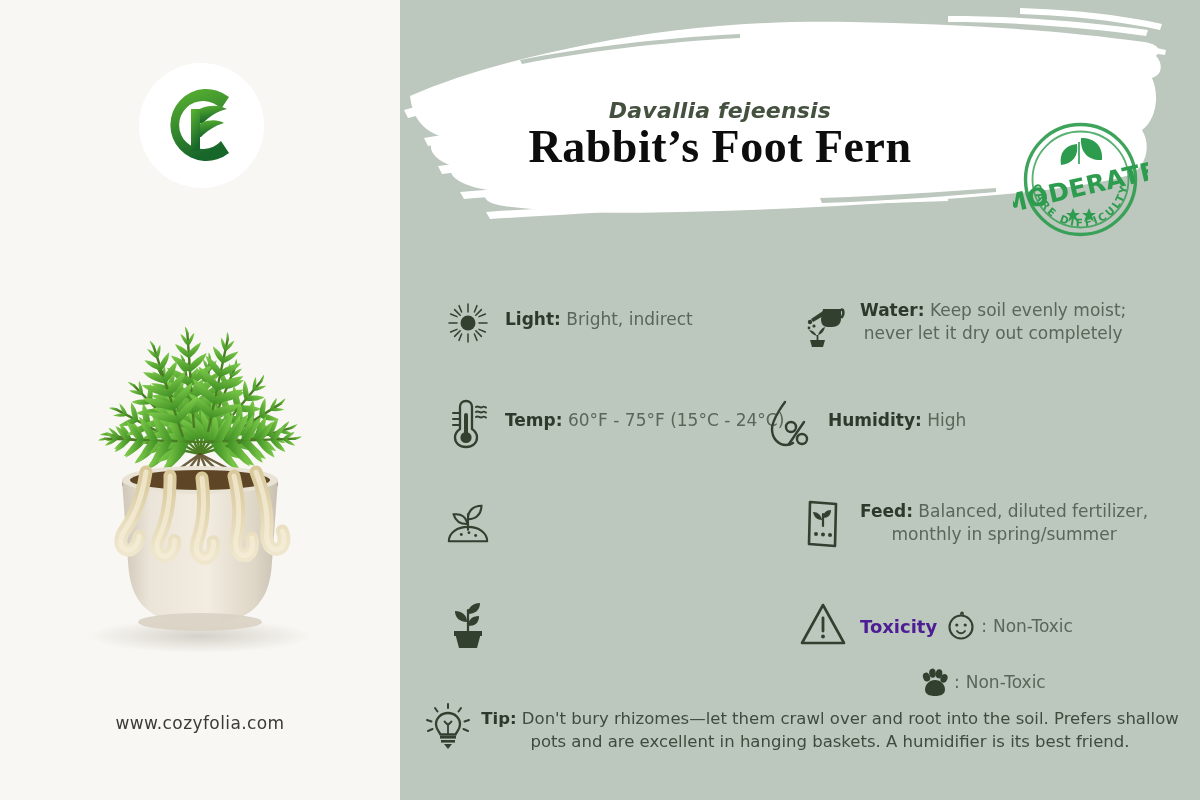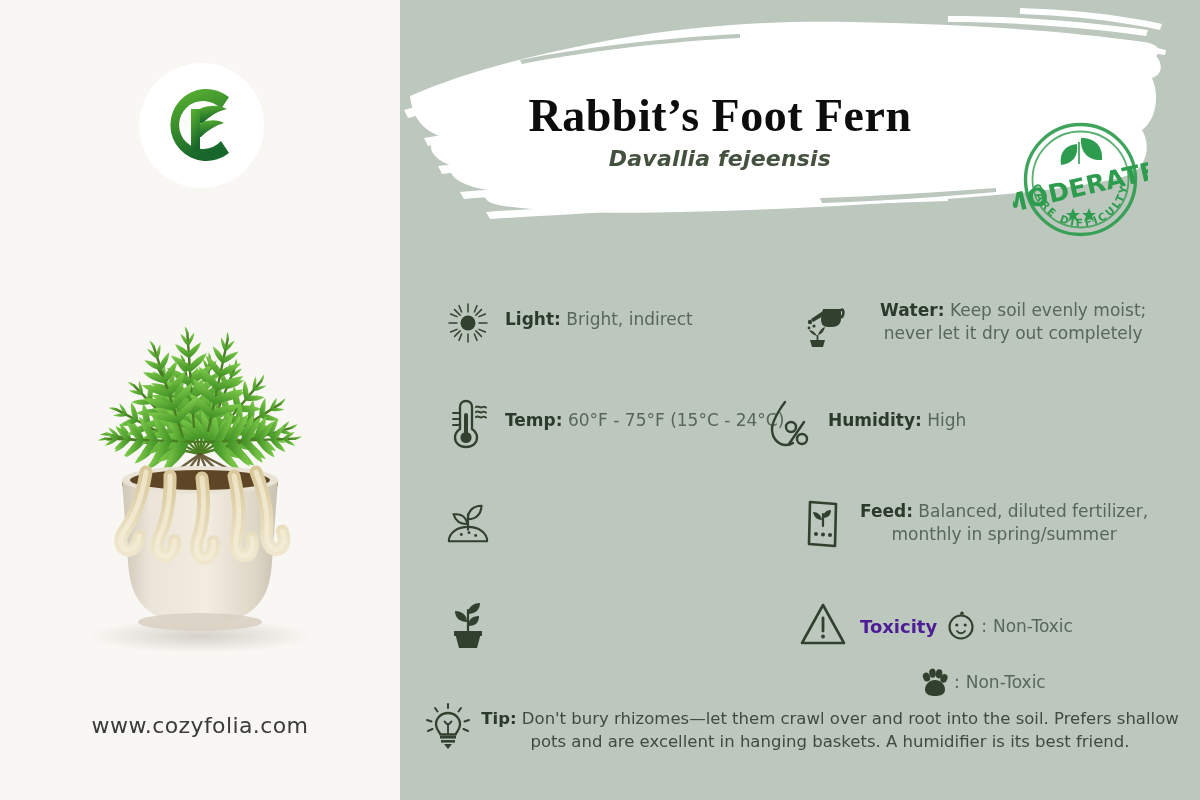--- a/index.html
+++ b/index.html
@@ -33,21 +33,21 @@
   #logo-svg { position: absolute; left: 12px; top: 12px; }
 
   #plant-photo {
     position: absolute; left: 18px; top: 232px;
     width: 364px; height: 440px;
   }
   #site-url {
     position: absolute; left: 0; top: 713px;
     width: 400px;
     text-align: center;
-    font-size: 22px;
+    font-size: 17px;
     letter-spacing: 0.4px;
     color: #3b3b38;
     font-family: "DejaVu Sans", sans-serif;
   }
 
   
   #right-panel {
     position: absolute; left: 400px; top: 0;
     width: 800px; height: 800px;
     background: #bcc7bd;
@@ -296,22 +296,22 @@
         <path d="M700,44 C726,44 748,46 766,50 L765,55 C746,52 724,50 700,49 Z"></path>
         <path d="M300,202 C380,200 470,198 548,196 L548,201 C470,204 380,206 302,208 Z"></path>
       </g>
       <g fill="#bcc7bd">
         <path d="M120,60 C180,48 260,38 340,34 L340,38 C262,42 182,52 122,64 Z"></path>
         <path d="M420,198 C480,196 540,192 596,188 L596,192 C540,197 480,201 422,203 Z"></path>
       </g>
     </svg>
 
     <div id="title-block">
+      <div id="plant-subtitle">Davallia fejeensis</div>
       <div id="plant-title">Rabbit’s Foot Fern</div>
-      <div id="plant-subtitle">Davallia fejeensis</div>
     </div>
   </div>
 
   <svg id="difficulty-stamp" viewBox="0 0 135 135">
     <defs>
       <path id="capPath" d="M 20 67 A 47 47 0 0 0 115 67"></path>
     </defs>
     <circle cx="67.5" cy="67.5" r="55" fill="none" stroke="#2e9c4e" stroke-width="3.4" opacity="0.92"></circle>
     <circle cx="67.5" cy="67.5" r="48" fill="none" stroke="#2e9c4e" stroke-width="1.8" opacity="0.8"></circle>
 
@@ -357,21 +357,21 @@
             <line x1="27.4" y1="10" x2="30" y2="3.6"></line>
         </g>
       </svg>
     </div>
     <div class="care-text">
       <span class="care-label">Light:</span>
       <span class="care-value">Bright, indirect</span>
     </div>
   </div>
 
-  <div class="care-row" style="left:800px; top:297px;gap:20px;">
+  <div class="care-row" style="left:800px; top:297px;">
     <div class="care-icon">
       <svg width="44" height="48" viewBox="0 0 44 48">
         <path d="M22 10 L40 10 L40 20 C40 25 36 28 31 28 L27 28 C22 28 20 25 20 20 Z" fill="#32402f"></path>
         <path d="M40 11 C43 9 43 16 41 18" stroke="#32402f" stroke-width="2.6" fill="none" stroke-linecap="round"></path>
         <path d="M22 12 L10 20 L12 23 L24 16 Z" fill="#32402f"></path>
         <circle cx="9" cy="23" r="2.2" fill="#32402f"></circle>
         <circle cx="13" cy="27" r="1.6" fill="#32402f"></circle>
         <circle cx="8" cy="29" r="1.4" fill="#32402f"></circle>
         <path d="M16 37 C14 33 11 31 8 31 C10 34 12 36 16 37 Z" fill="#32402f"></path>
         <path d="M17 36 C18 32 21 29 24 28 C23 32 21 35 17 36 Z" fill="#32402f"></path>

